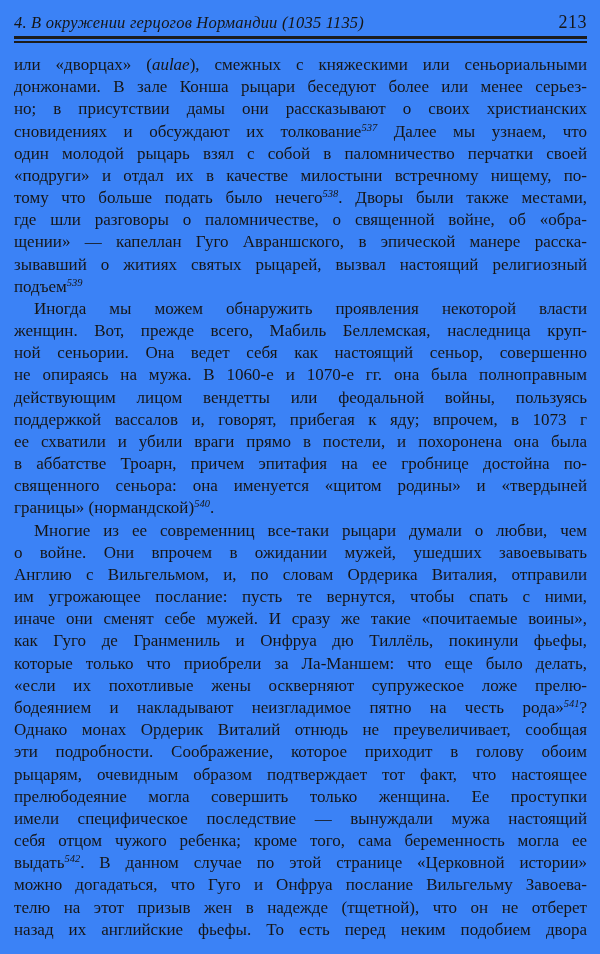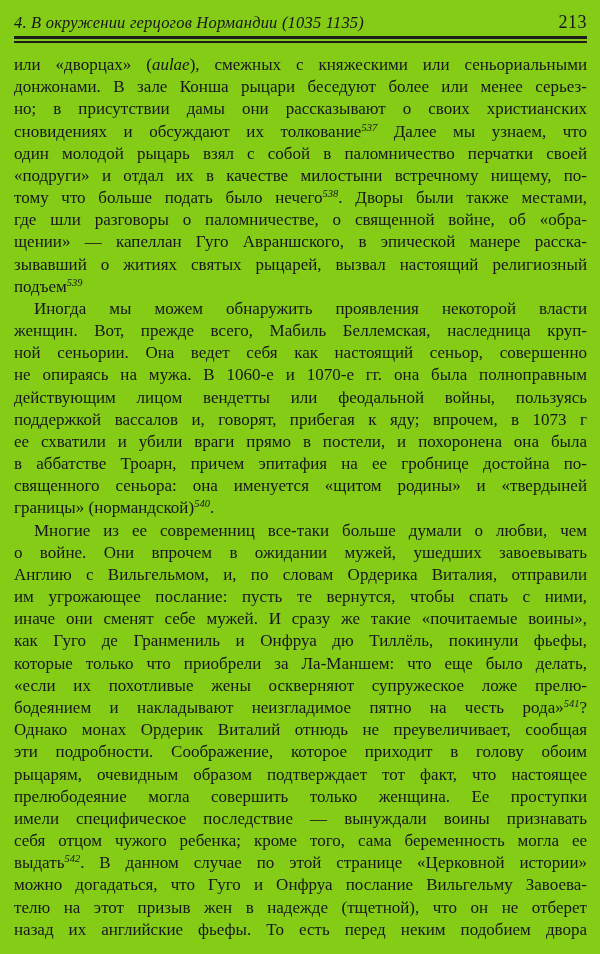--- a/index.html
+++ b/index.html
@@ -1,18 +1,18 @@
 <!DOCTYPE html>
 <html><head>
 <meta charset="utf-8">
 <style>
   html,body{margin:0;padding:0;background:#e8e8e6;}
   .page{
     width:600px;height:954px;
-    background:#84cc16;
+    background:#3b82f6;
     color:#161616;
     box-sizing:border-box;
     padding:12px 13px 0 14px;
     font-family:"Liberation Serif","DejaVu Serif",serif;
     position:relative;
     overflow:hidden;
   }
   .running-header{
     display:flex;
     justify-content:space-between;
@@ -82,33 +82,33 @@
       <div class="line indent">Иногда мы можем обнаружить проявления некоторой власти</div>
       <div class="line">женщин. Вот, прежде всего, Мабиль Беллемская, наследница круп-</div>
       <div class="line">ной сеньории. Она ведет себя как настоящий сеньор, совершенно</div>
       <div class="line">не опираясь на мужа. В 1060-е и 1070-е гг. она была полноправным</div>
       <div class="line">действующим лицом вендетты или феодальной войны, пользуясь</div>
       <div class="line">поддержкой вассалов и, говорят, прибегая к яду; впрочем, в 1073 г</div>
       <div class="line">ее схватили и убили враги прямо в постели, и похоронена она была</div>
       <div class="line">в аббатстве Троарн, причем эпитафия на ее гробнице достойна по-</div>
       <div class="line">священного сеньора: она именуется «щитом родины» и «твердыней</div>
       <div class="line short">границы» (нормандской)<sup>540</sup>.</div>
-      <div class="line indent">Многие из ее современниц все-таки больше думали о любви, чем</div>
+      <div class="line indent">Многие из ее современниц все-таки рыцари думали о любви, чем</div>
       <div class="line">о войне. Они впрочем в ожидании мужей, ушедших завоевывать</div>
       <div class="line">Англию с Вильгельмом, и, по словам Ордерика Виталия, отправили</div>
       <div class="line">им угрожающее послание: пусть те вернутся, чтобы спать с ними,</div>
       <div class="line">иначе они сменят себе мужей. И сразу же такие «почитаемые воины»,</div>
       <div class="line">как Гуго де Гранмениль и Онфруа дю Тиллёль, покинули фьефы,</div>
       <div class="line">которые только что приобрели за Ла-Маншем: что еще было делать,</div>
       <div class="line">«если их похотливые жены оскверняют супружеское ложе прелю-</div>
       <div class="line">бодеянием и накладывают неизгладимое пятно на честь рода»<sup>541</sup>?</div>
       <div class="line">Однако монах Ордерик Виталий отнюдь не преувеличивает, сообщая</div>
       <div class="line">эти подробности. Соображение, которое приходит в голову обоим</div>
       <div class="line">рыцарям, очевидным образом подтверждает тот факт, что настоящее</div>
       <div class="line">прелюбодеяние могла совершить только женщина. Ее проступки</div>
-      <div class="line">имели специфическое последствие — вынуждали воины признавать</div>
+      <div class="line">имели специфическое последствие — вынуждали мужа настоящий</div>
       <div class="line">себя отцом чужого ребенка; кроме того, сама беременность могла ее</div>
       <div class="line">выдать<sup>542</sup>. В данном случае по этой странице «Церковной истории»</div>
       <div class="line">можно догадаться, что Гуго и Онфруа послание Вильгельму Завоева-</div>
       <div class="line">телю на этот призыв жен в надежде (тщетной), что он не отберет</div>
       <div class="line">назад их английские фьефы. То есть перед неким подобием двора</div>
     </div>
 </div>
 
 </body></html>

